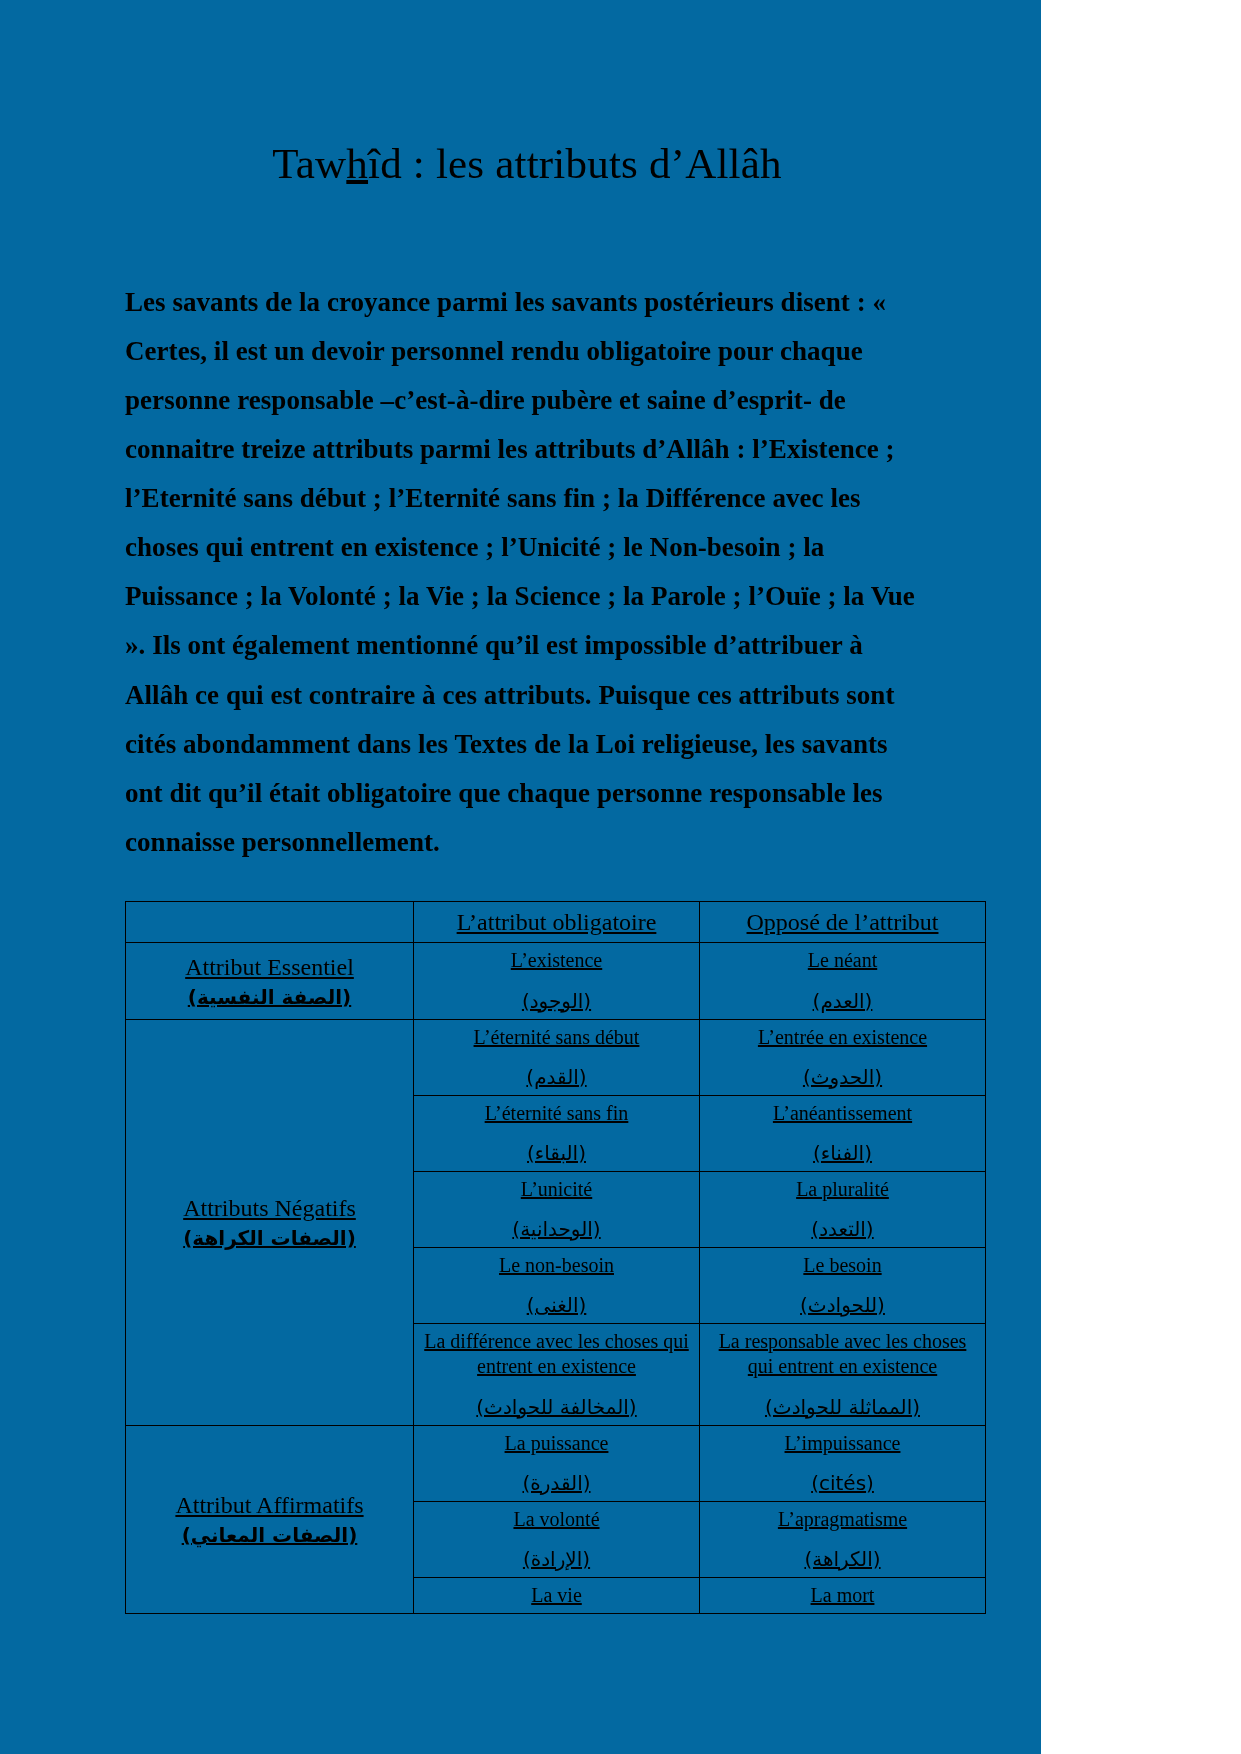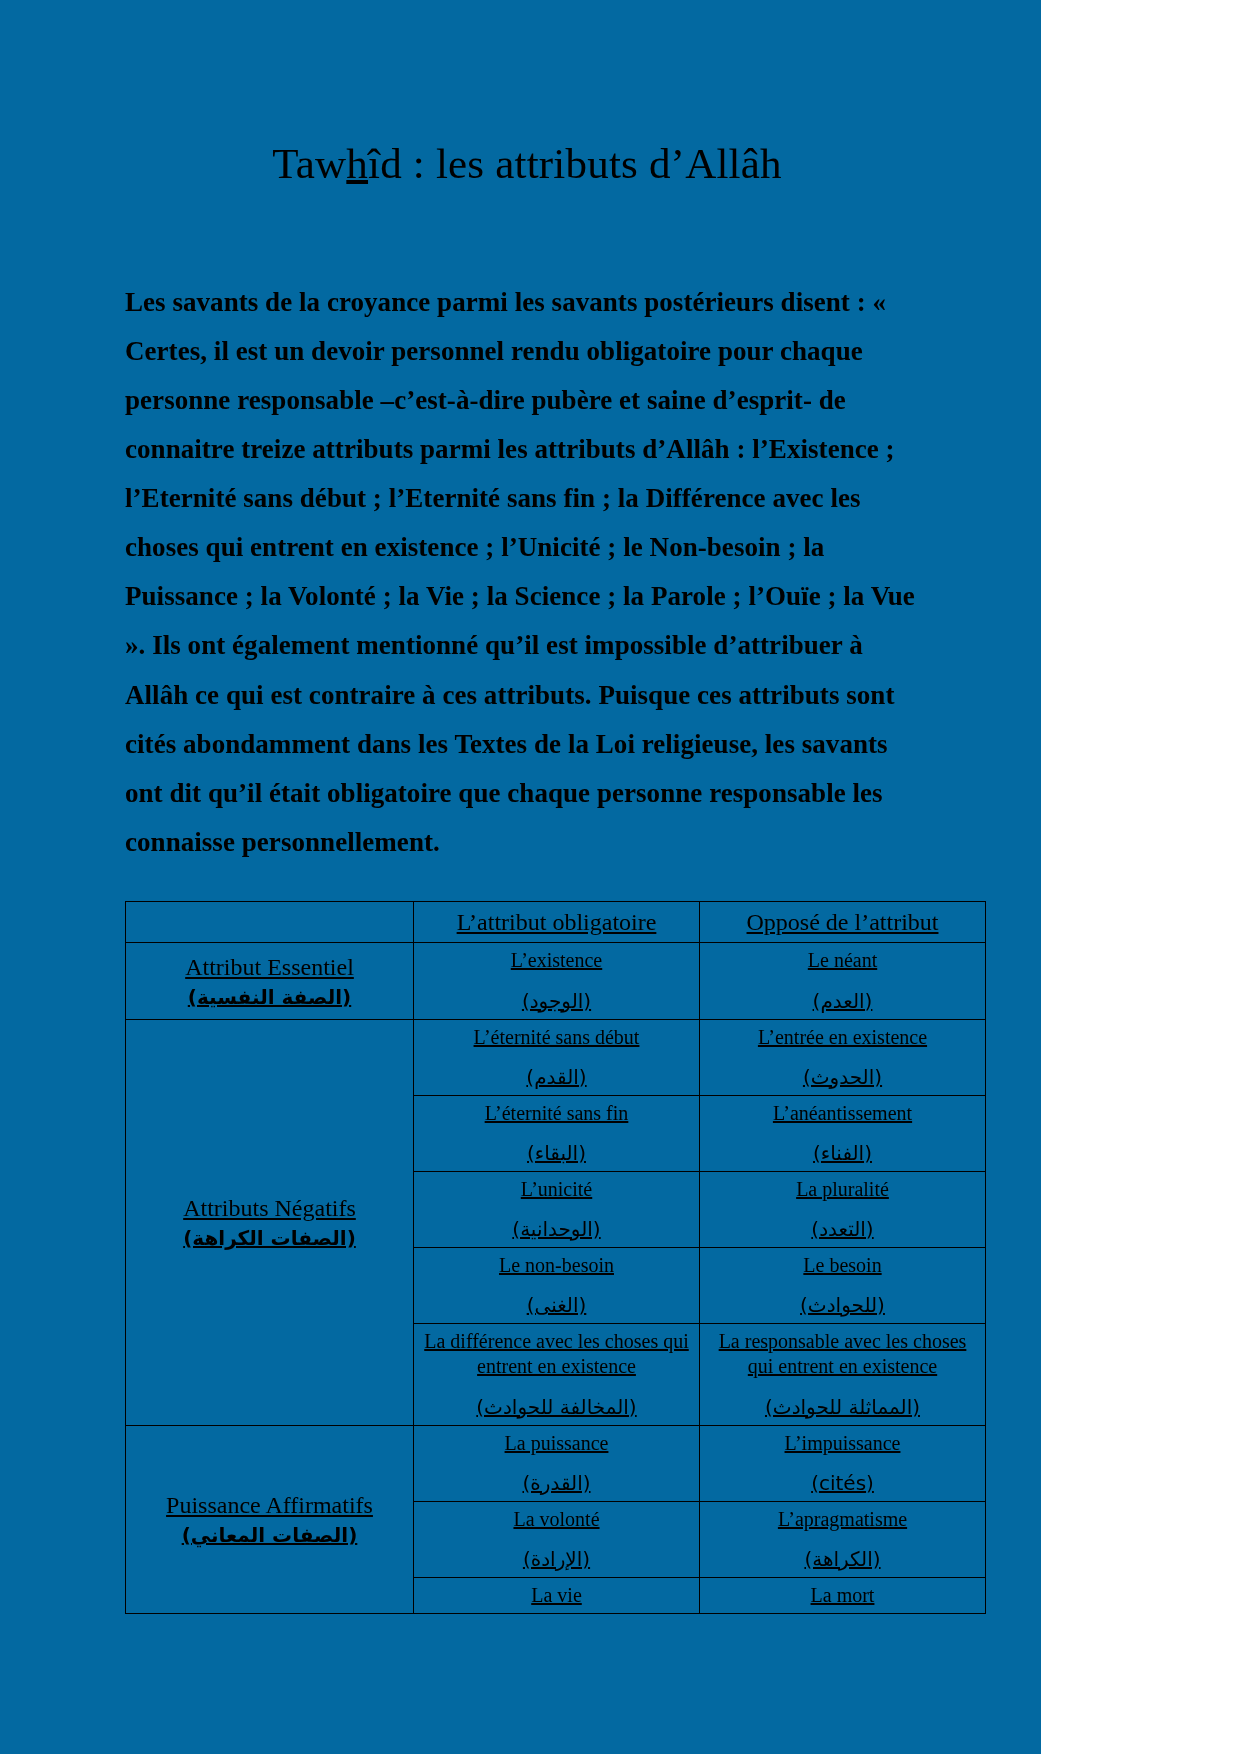--- a/index.html
+++ b/index.html
@@ -180,21 +180,21 @@
           <td class="val">
             <span class="fr">La différence avec les choses qui entrent en existence</span>
             <span class="ar">(المخالفة للحوادث)</span>
           </td>
           <td class="val">
             <span class="fr">La responsable avec les choses qui entrent en existence</span>
             <span class="ar">(المماثلة للحوادث)</span>
           </td>
         </tr>
         <tr>
-          <td class="cat" rowspan="3"><span>Puissance Affirmatifs</span><span class="ar">(الصفات المعاني)</span></td>
+          <td class="cat" rowspan="3"><span>Attribut Affirmatifs</span><span class="ar">(الصفات المعاني)</span></td>
           <td class="val">
             <span class="fr">La puissance</span>
             <span class="ar">(القدرة)</span>
           </td>
           <td class="val">
             <span class="fr">L’impuissance</span>
             <span class="ar">(cités)</span>
           </td>
         </tr>
         <tr>

